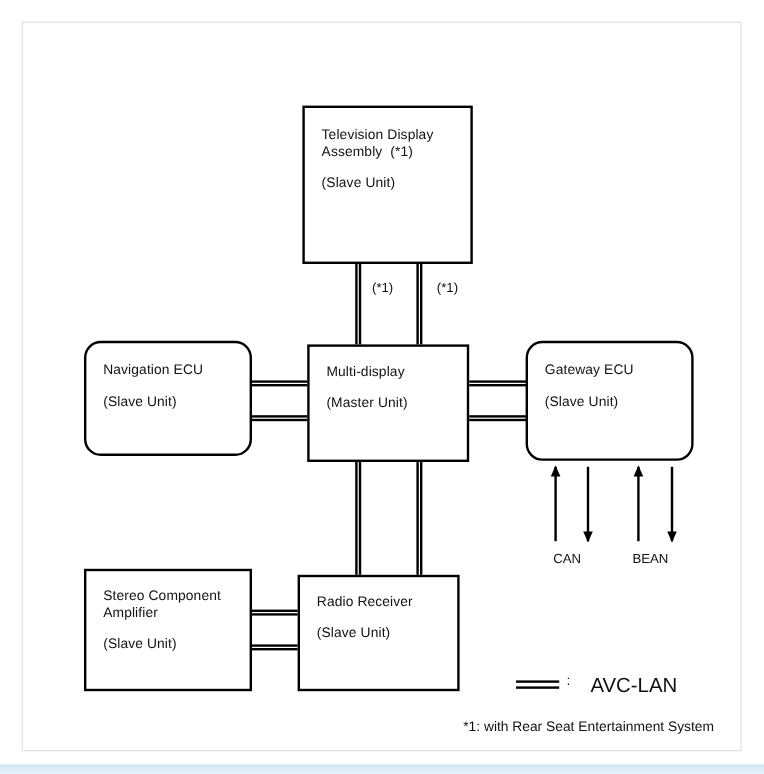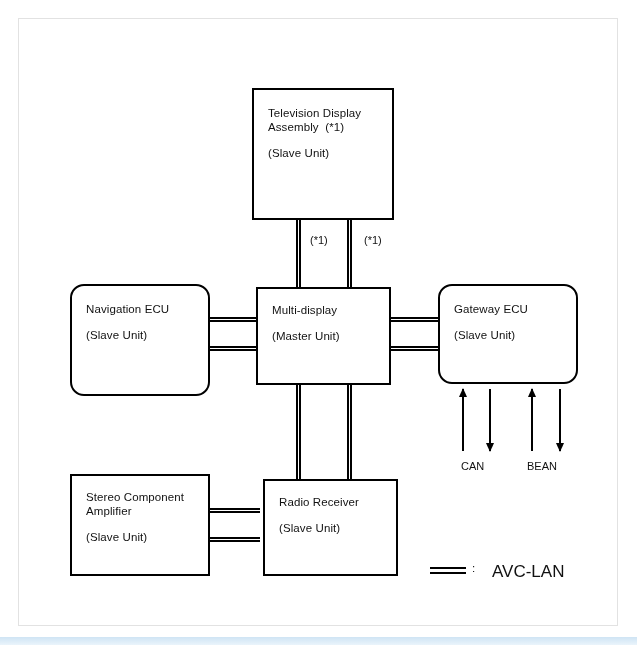--- a/index.html
+++ b/index.html
@@ -76,42 +76,42 @@
 
   <div class="bundle h" style="left:206px;top:508px;width:54px;"></div>
   <div class="bundle h" style="left:206px;top:537px;width:54px;"></div>
 
   <div class="node" style="left:252px;top:88px;width:142px;height:132px;">
     <span class="t" style="top:16px;">Television Display</span>
     <span class="t" style="top:30px;">Assembly  (*1)</span>
     <span class="t" style="top:56px;">(Slave Unit)</span>
   </div>
 
-  <div class="node rounded" style="left:70px;top:284px;width:140px;height:112px;">
+  <div class="node rounded" style="left:70px;top:284px;width:140px;height:96px;">
     <span class="t" style="top:16px;">Navigation ECU</span>
     <span class="t" style="top:42px;">(Slave Unit)</span>
   </div>
 
   <div class="node" style="left:256px;top:287px;width:135px;height:98px;">
     <span class="t" style="top:14px;">Multi-display</span>
     <span class="t" style="top:40px;">(Master Unit)</span>
   </div>
 
   <div class="node rounded" style="left:438px;top:284px;width:140px;height:100px;">
     <span class="t" style="top:16px;">Gateway ECU</span>
     <span class="t" style="top:42px;">(Slave Unit)</span>
   </div>
 
   <div class="node" style="left:70px;top:474px;width:140px;height:102px;">
     <span class="t" style="top:14px;">Stereo Component</span>
     <span class="t" style="top:28px;">Amplifier</span>
     <span class="t" style="top:54px;">(Slave Unit)</span>
   </div>
 
-  <div class="node" style="left:263px;top:479px;width:135px;height:97px;">
+  <div class="node" style="left:248px;top:479px;width:135px;height:97px;">
     <span class="t" style="top:14px;">Radio Receiver</span>
     <span class="t" style="top:40px;">(Slave Unit)</span>
   </div>
 
   <span class="starlabel" style="left:310px;top:234px;">(*1)</span>
   <span class="starlabel" style="left:364px;top:234px;">(*1)</span>
 
   <div class="arrow up" style="left:460px;top:389px;height:62px;">
     <div class="shaft"></div>
       <div class="head"></div>
@@ -131,15 +131,16 @@
 
   <span class="buslabel" style="left:461px;top:460px;">CAN</span>
   <span class="buslabel" style="left:527px;top:460px;text-align:right;">BEAN</span>
 
   <div id="legend" style="left:430px;top:561px;width:170px;height:18px;">
     <span class="legend-sym"></span>
     <span class="legend-colon">:</span>
     <span class="legend-text">AVC-LAN</span>
   </div>
 
+  <span id="footnote" style="left:386px;top:600px;">*1: with Rear Seat Entertainment System</span>
 
   <div id="bottom-strip"></div>
 </div>
 
 </body></html>

